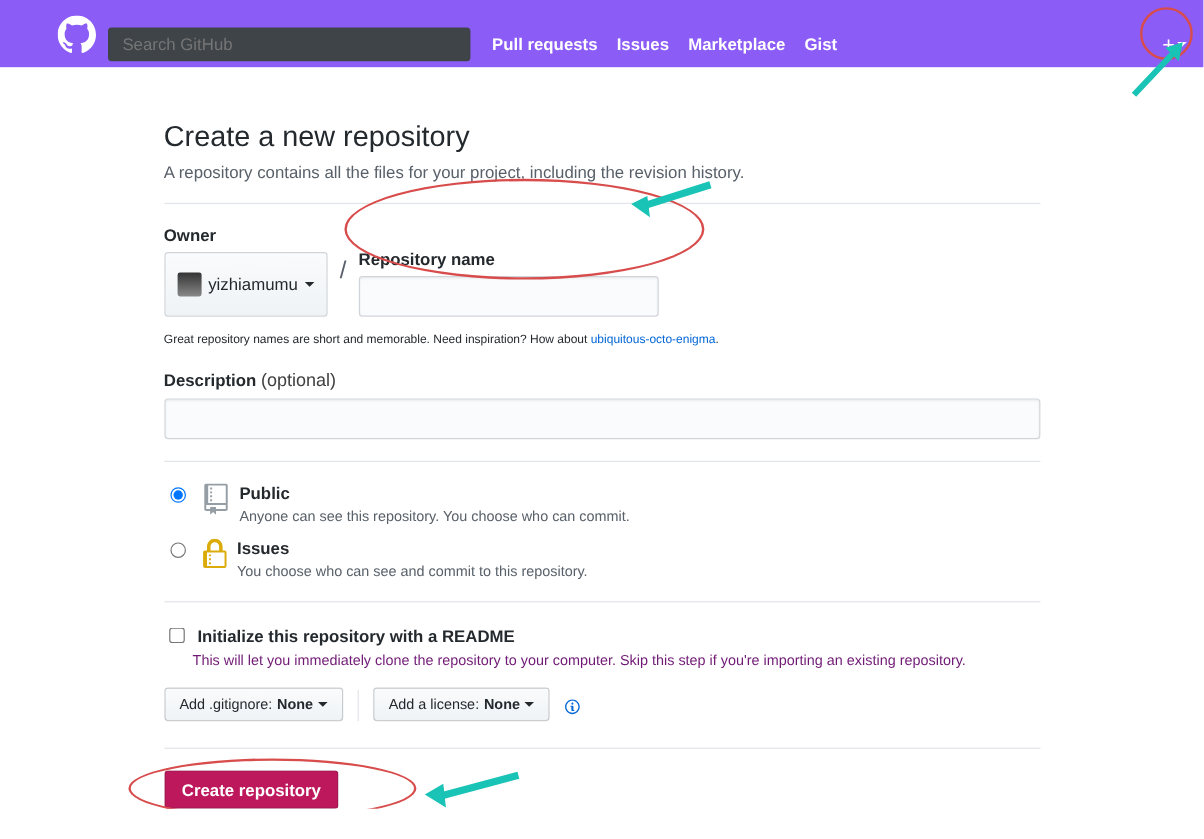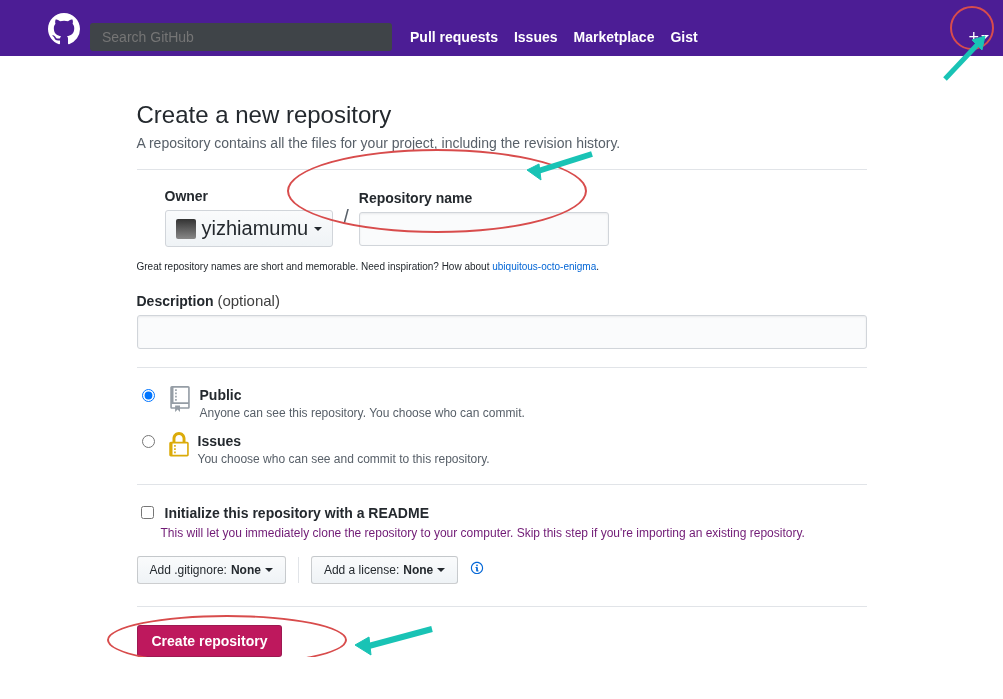--- a/index.html
+++ b/index.html
@@ -1,56 +1,56 @@
 <!DOCTYPE html>
 <html><head>
 <meta charset="utf-8">
 <style>
   * { box-sizing: border-box; }
   html, body { margin:0; padding:0; background:#fff; font-family:-apple-system,BlinkMacSystemFont,"Segoe UI",Helvetica,Arial,sans-serif; color:#24292e;}
   
-  .header { background:#4c1d95; height:56px; display:flex; align-items:center; padding:18px 14px 0 48px; position:relative;}
+  .header { background:#8b5cf6; height:56px; display:flex; align-items:center; padding:18px 14px 0 48px; position:relative;}
   .logo { position:absolute; left:48px; top:13px; width:32px; height:32px; }
   .search-box { margin-left:42px; background:#3f4448; border-radius:3px; height:28px; width:302px; display:flex; align-items:center; padding:0 10px;}
   .search-box input { background:transparent; border:none; outline:none; color:#b8b9ba; font-size:14px; width:100%; }
   .nav-links { display:flex; gap:16px; margin-left:18px; }
   .nav-links span { color:#fff; font-weight:600; font-size:14px; cursor:pointer;}
   .header-right { margin-left:auto; display:flex; align-items:center; gap:6px; color:#fff;}
   .plus-dd { display:flex; align-items:center; gap:2px; cursor:pointer;}
   .caret { width:0;height:0;border-left:4px solid transparent;border-right:4px solid transparent;border-top:4px solid #fff; display:inline-block;}
   
   .annot { position:absolute; pointer-events:none; }
   .circle-red { border:2px solid #d84c4c; border-radius:50%; }
   .arrow-teal svg line, .arrow-teal svg polygon { fill:#19c3b5; stroke:#19c3b5; }
   
   .container { width:730px; margin:0 auto; padding-top:45px;}
   h1 { font-size:24px; font-weight:400; margin:0 0 6px 0; color:#24292e;}
   .subtitle { font-size:14px; color:#586069; margin-bottom:18px;}
   hr.sep { border:none; border-top:1px solid #e1e4e8; margin:18px 0;}
   .row { display:flex; align-items:flex-start;}
   .field-label { font-size:14px; font-weight:600; color:#24292e; display:block; margin-bottom:6px;}
-  .owner-dd { border:1px solid #d1d5da; border-radius:3px; background:linear-gradient(#fafbfc,#eff3f6); padding:6px 10px; display:inline-flex; align-items:center; gap:6px; font-size:20px; cursor:pointer;}
+  .owner-dd { border:1px solid #d1d5da; border-radius:3px; background:linear-gradient(#fafbfc,#eff3f6); padding:16px 10px; display:inline-flex; align-items:center; gap:6px; font-size:14px; cursor:pointer;}
   .owner-dd .avatar { width:20px; height:20px; border-radius:2px; background:linear-gradient(#333,#888);}
   .slash { margin:0 10px; font-size:20px; color:#586069; align-self:center;}
   .text-input { border:1px solid #d1d5da; border-radius:3px; background:#fafbfc; height:34px; padding:6px 8px; font-size:16px; color:#24292e; outline:none; box-shadow:inset 0 1px 2px rgba(27,31,35,0.075);}
   .text-input.repo { width:250px;}
   .text-input.wide { width:100%; }
   .hint { font-size:10px; color:#24292e; margin-top:14px;}
   .hint .link { color:#0366d6;}
   .optional { color:#404040; font-weight:400; font-size:15px;}
   .vis-option { display:flex; align-items:flex-start; gap:10px; margin:6px 0 12px 0;}
   .vis-option input[type=radio]{ margin-top:3px;}
   .vis-body { display:flex; align-items:flex-start; gap:8px;}
   .vis-text strong { font-size:14px;}
   .vis-text .desc { font-size:12px; color:#586069; display:block; margin-top:2px;}
   .readme-row { display:flex; align-items:center; gap:8px; font-size:14px;}
   .readme-desc { font-size:12px; color:#701a75; margin-top:4px; margin-left:24px;}
   .btn { border:1px solid rgba(27,31,35,0.2); border-radius:3px; background:linear-gradient(#fafbfc,#eff3f6); padding:6px 12px; font-size:12px; color:#24292e; cursor:pointer; display:inline-flex; align-items:center; gap:4px;}
   .btn strong { font-weight:600;}
-  .btn-row { display:flex; align-items:center; gap:12px; margin-top:6px;}
+  .btn-row { display:flex; align-items:flex-end; gap:12px; margin-top:6px;}
   .divider-v { width:1px; height:26px; background:#e1e4e8;}
   .info-icon { color:#0366d6; cursor:pointer;}
   .btn-primary { background:#be185d; border:1px solid rgba(27,31,35,0.2); color:#fff; font-weight:600; font-size:14px; padding:7px 14px; border-radius:3px; cursor:pointer; display:inline-block;}
   .icon-repo { width:24px; height:26px; }
   .icon-lock { width:22px; height:26px; }
 </style>
 </head>
 <body>
 
 <div class="header">
@@ -82,21 +82,21 @@
       <line x1="5" y1="45" x2="38" y2="10" stroke-width="5"></line>
       <polygon points="32,6 45,2 42,16"></polygon>
     </svg>
 </div>
 
 <div class="container" style="position:relative;">
   <h1>Create a new repository</h1>
   <div class="subtitle">A repository contains all the files for your project, including the revision history.</div>
   <hr class="sep">
 
-  <div class="row" style="align-items:center; position:relative;margin-left:28px;">
+  <div class="row" style="align-items:flex-end; position:relative;">
     <div>
       <label class="field-label">Owner</label>
       <div class="owner-dd">
         <span class="avatar"></span>
         <span>yizhiamumu</span>
         <span class="caret" style="border-top-color:#24292e;"></span>
       </div>
     </div>
     <span class="slash">/</span>
     <div style="position:relative;">

